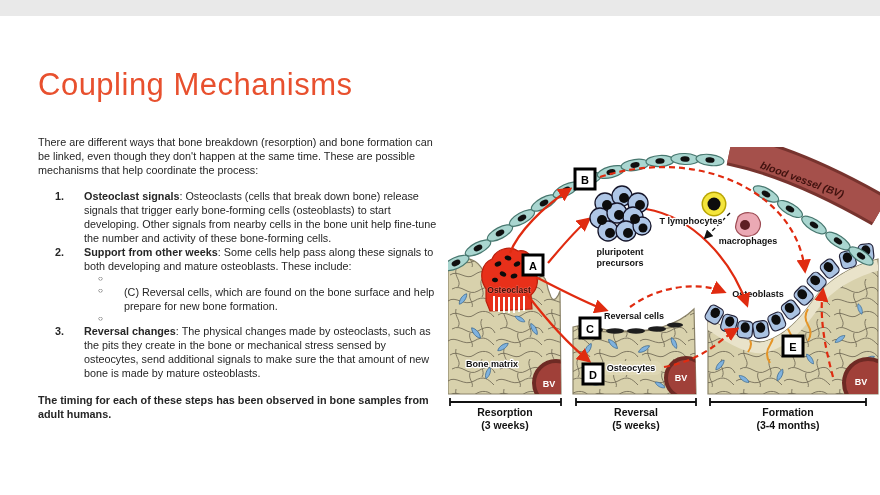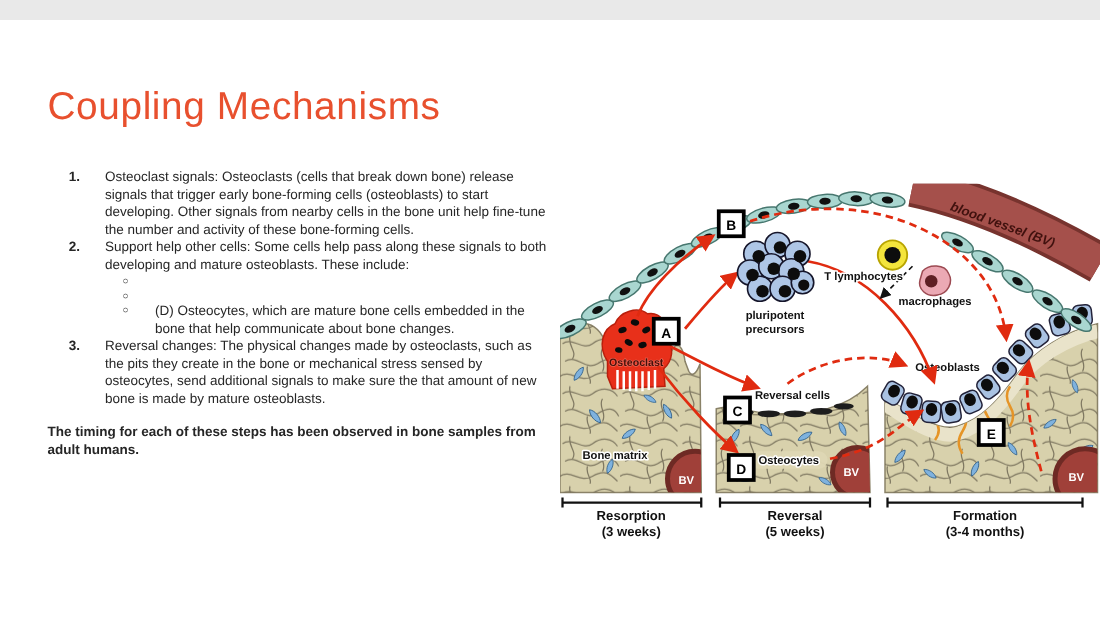--- a/index.html
+++ b/index.html
@@ -8,58 +8,59 @@
   .title{position:absolute;left:38px;top:50px;font-size:31px;line-height:1.2;
          color:#e8502e;letter-spacing:.5px;font-weight:400;}
   .content{position:absolute;left:38px;top:119px;width:400px;font-size:10.8px;line-height:1.3;}
   .intro{margin:0 0 12px 0;}
   .li{display:flex;margin:0;}
   .num{margin-left:17px;width:29px;font-weight:700;flex-shrink:0;}
   .litext{flex:1;}
   .subrow{display:flex;}
   .smarker{margin-left:14px;width:26px;flex-shrink:0;font-size:8px;padding-top:1px;color:#262626;}
   .outro{margin-top:13px;font-weight:bold;}
-  b{font-weight:400;}
+  b{font-weight:700;}
   
   .diagram{position:absolute;left:448px;top:131px;}
   .dlabel{font:700 9px "Liberation Sans",sans-serif;fill:#111;
           paint-order:stroke;stroke:#ffffff;stroke-width:2.4px;stroke-linejoin:round;}
   .dlabel-dark{font:700 8.5px "Liberation Sans",sans-serif;fill:#46100a;
           paint-order:stroke;stroke:rgba(255,255,255,.25);stroke-width:1px;}
   .boxletter{font:700 11px "Liberation Sans",sans-serif;fill:#000;}
   .phasetxt{font:700 10.5px "Liberation Sans",sans-serif;fill:#111;}
   .bvtxt{font:700 9px "Liberation Sans",sans-serif;fill:#fff;}
   .vesseltxt{font:italic 700 10.5px "Liberation Sans",sans-serif;fill:#40110e;}
 </style>
 </head>
 <body>
 
 <div class="slide">
 
   <div class="title">Coupling Mechanisms</div>
 
   <div class="content">
+    <p class="intro">There are different ways that bone breakdown (resorption) and bone formation can be linked, even though they don't happen at the same time. These are possible mechanisms that help coordinate the process:</p>
 
     <div class="li">
       <span class="num">1.</span>
       <span class="litext"><b>Osteoclast signals</b><span>: Osteoclasts (cells that break down bone) release signals that trigger early bone-forming cells (osteoblasts) to start developing. Other signals from nearby cells in the bone unit help fine-tune the number and activity of these bone-forming cells.</span></span>
     </div>
 
     <div class="li">
       <span class="num">2.</span>
-      <span class="litext"><b>Support help other cells</b><span>: Some cells help pass along these signals to both developing and mature osteoblasts. These include:</span>
+      <span class="litext"><b>Support from other weeks</b><span>: Some cells help pass along these signals to both developing and mature osteoblasts. These include:</span>
         <span class="subrow">
           <span class="smarker">○</span>
         </span>
         <span class="subrow">
           <span class="smarker">○</span>
+          <span class="stext">(C) Reversal cells, which are found on the bone surface and help prepare for new bone formation.</span>
         </span>
         <span class="subrow">
           <span class="smarker">○</span>
-          <span class="stext">(D) Osteocytes, which are mature bone cells embedded in the bone that help communicate about bone changes.</span>
         </span>
       </span>
     </div>
 
     <div class="li">
       <span class="num">3.</span>
       <span class="litext"><b>Reversal changes</b><span>: The physical changes made by osteoclasts, such as the pits they create in the bone or mechanical stress sensed by osteocytes, send additional signals to make sure the that amount of new bone is made by mature osteoblasts.</span></span>
     </div>
 
     <p class="outro">The timing for each of these steps has been observed in bone samples from adult humans.</p>

